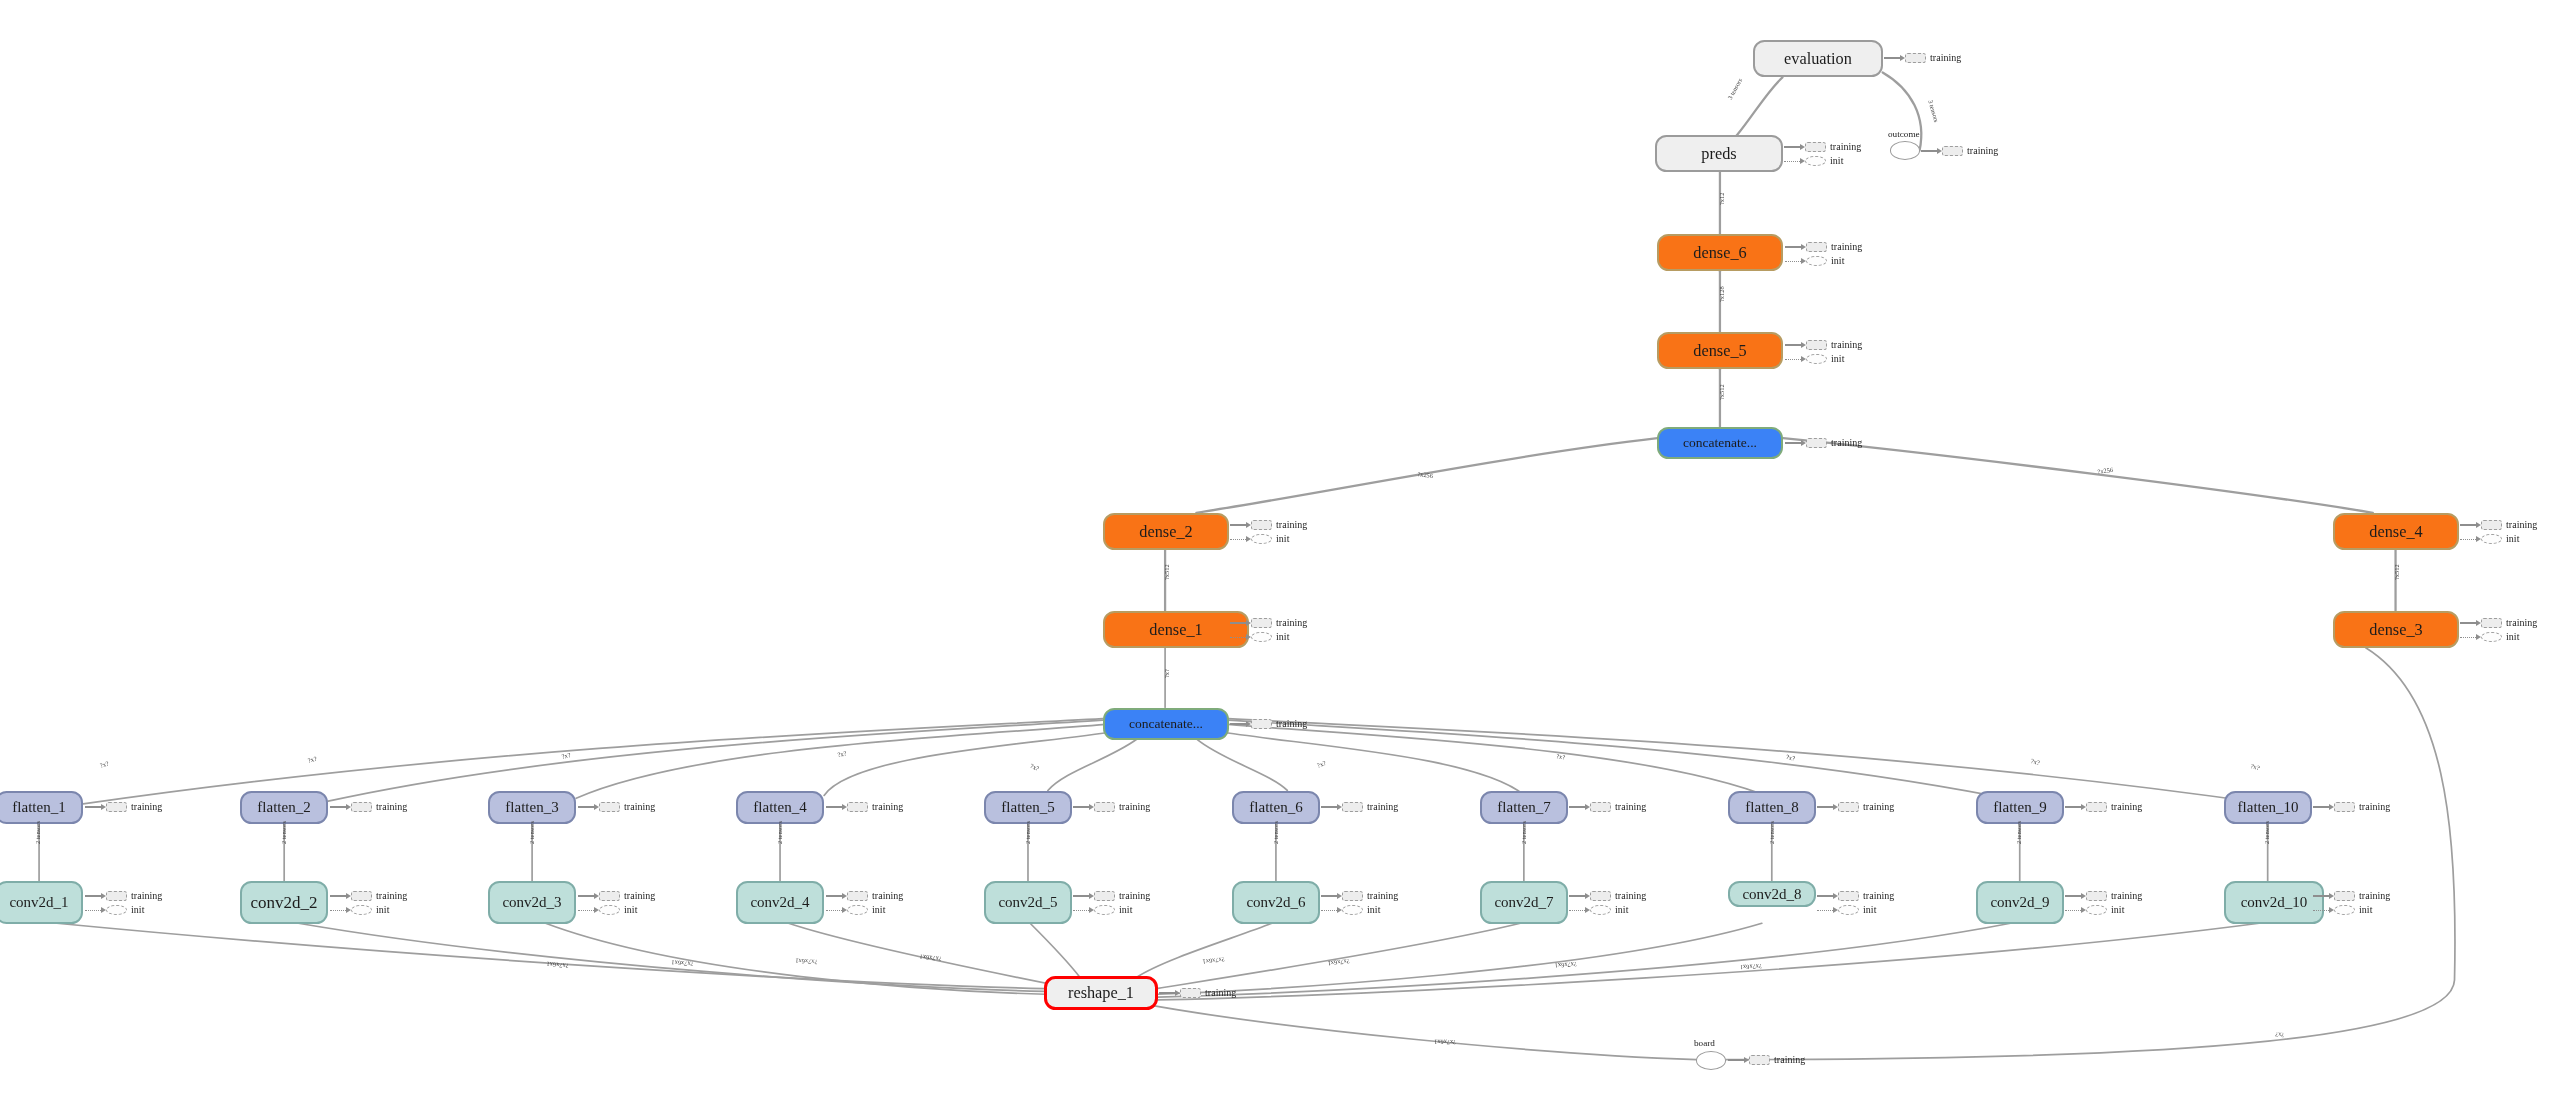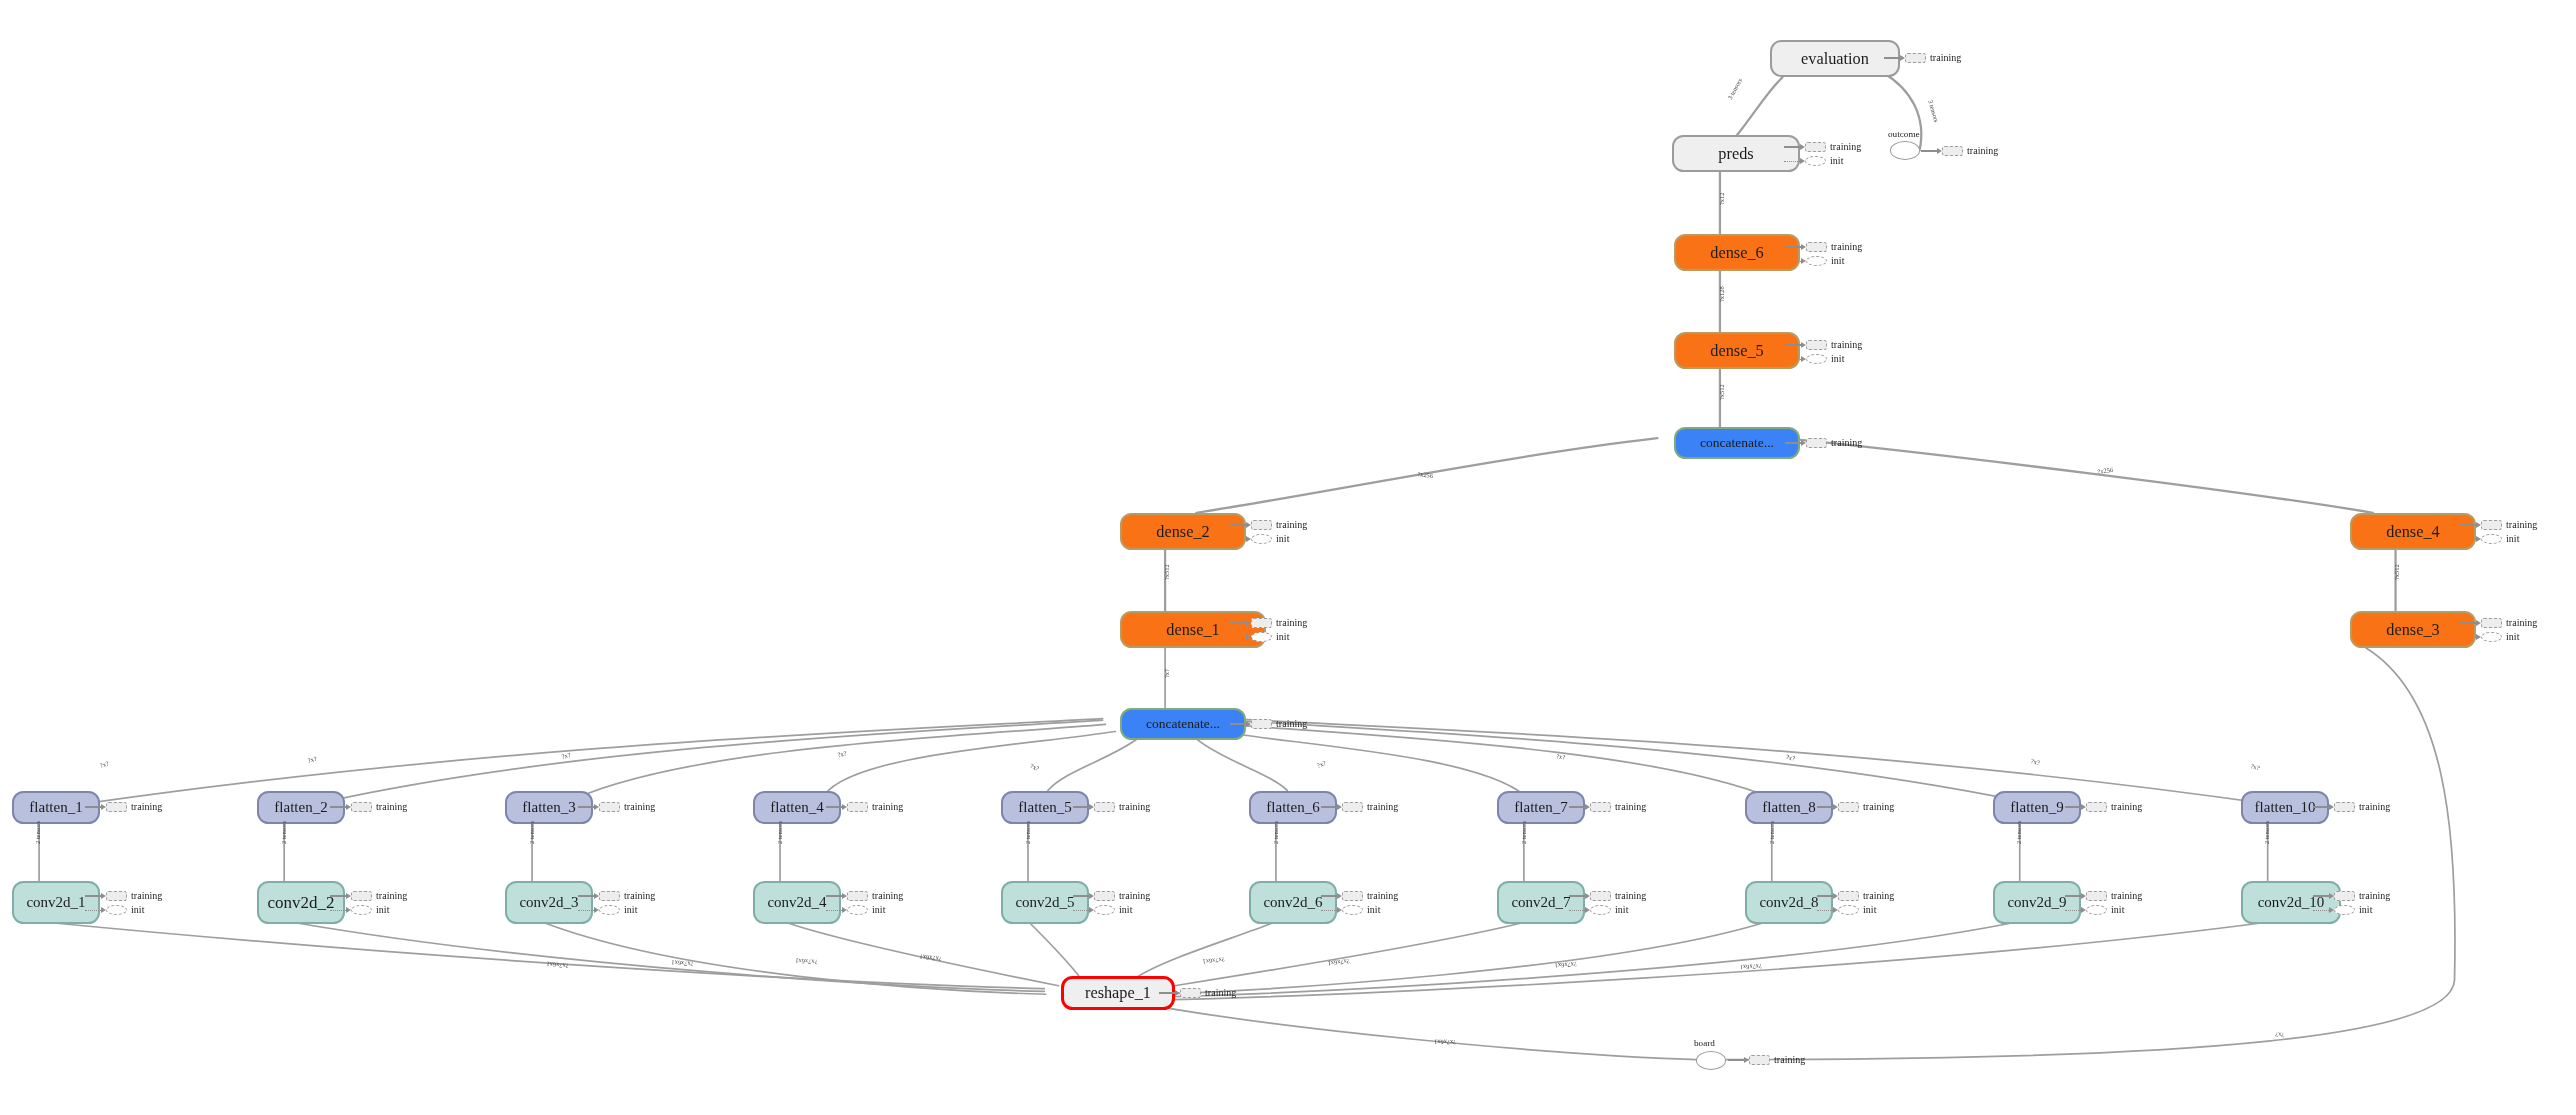--- a/index.html
+++ b/index.html
@@ -4,21 +4,21 @@
 <title>Model Graph</title>
 <style>
   html,body{margin:0;padding:0;background:#ffffff;}
   body{font-family:"Liberation Serif", serif;}
   #stage{position:relative;width:2576px;height:1115px;background:#ffffff;overflow:hidden;}
   #edges{position:absolute;left:0;top:0;width:2576px;height:1115px;pointer-events:none;}
 
   .node{position:absolute;box-sizing:border-box;display:flex;align-items:center;justify-content:center;
         border-radius:11.4px;border:2.1px solid #9a9a9a;background:#efefef;color:#1c1c1c;
         font-family:"Liberation Serif", serif;text-align:center;white-space:nowrap;
-        box-shadow:inset 0 0 0 0 rgba(0,0,0,0);margin-left:17px;}
+        box-shadow:inset 0 0 0 0 rgba(0,0,0,0);}
   .node.op{background:#efefef;border-color:#9b9b9b;}
   .node.dense{background:#f97316;border-color:#b79c62;}
   .node.concat{background:#3b82f6;border-color:#7fab7b;}
   .node.flatten{background:#b9c0de;border-color:#7b86ad;}
   .node.conv{background:#bedfda;border-color:#7fada8;}
   .node.selected{border-color:#ff0000;border-width:3.6px;background:#efefef;}
 
   
   .ell{position:absolute;box-sizing:border-box;border:1.4px solid #9a9a9a;background:#ffffff;border-radius:50%;}
   .ell-label{position:absolute;font-family:"Liberation Serif", serif;color:#1c1c1c;white-space:nowrap;}
@@ -425,21 +425,21 @@
         <span class="arrowhead"></span>
         <span class="stub"></span>
         <span class="cap">training</span>
       </div>
       <div class="ann" style="left: 1569px; top: 905px;">
         <span class="lead dotted" style="width: 15.6px;"></span>
         <span class="arrowhead"></span>
         <span class="stub oval"></span>
         <span class="cap">init</span>
       </div>
-      <div class="node conv" style="left: 1728px; top: 881px; width: 88px; height: 43px; font-size: 15px;">
+      <div class="node conv" style="left: 1728px; top: 881px; width: 88px; height: 26px; font-size: 15px;">
         <span>conv2d_8</span>
       </div>
       <div class="ann" style="left: 1817px; top: 891px;">
         <span class="lead" style="width: 15.6px;"></span>
         <span class="arrowhead"></span>
         <span class="stub"></span>
         <span class="cap">training</span>
       </div>
       <div class="ann" style="left: 1817px; top: 905px;">
         <span class="lead dotted" style="width: 15.6px;"></span>

